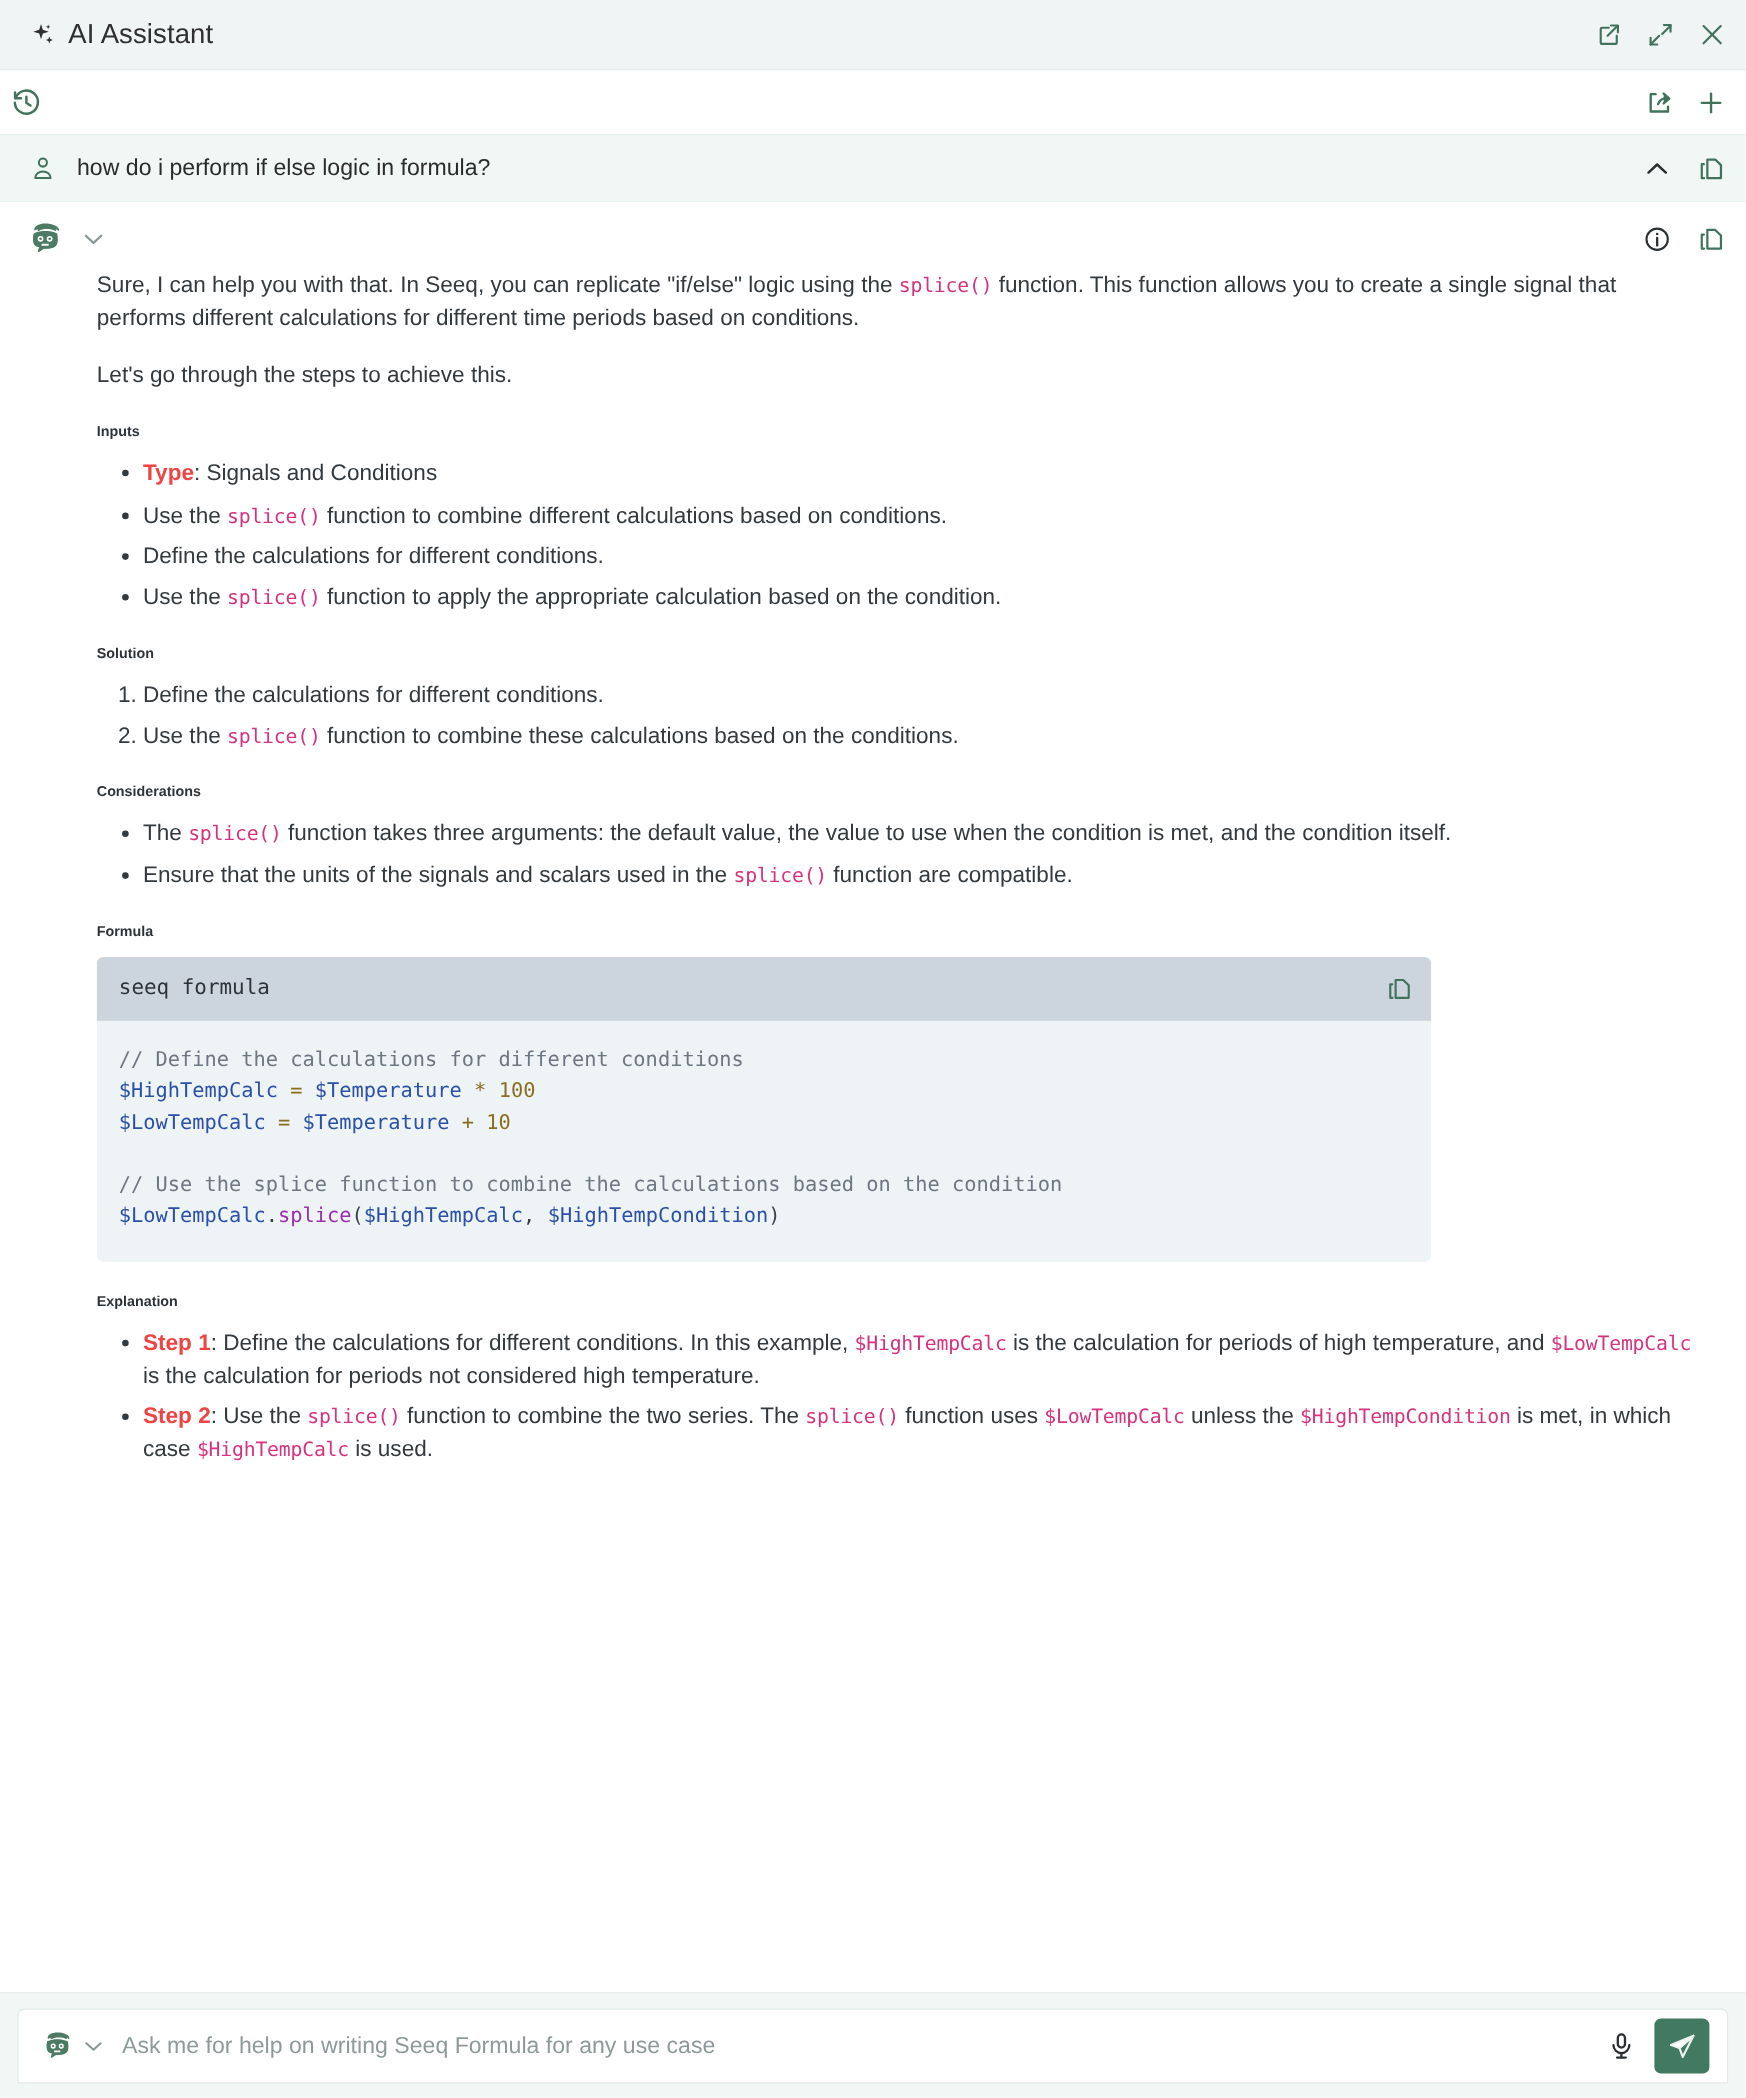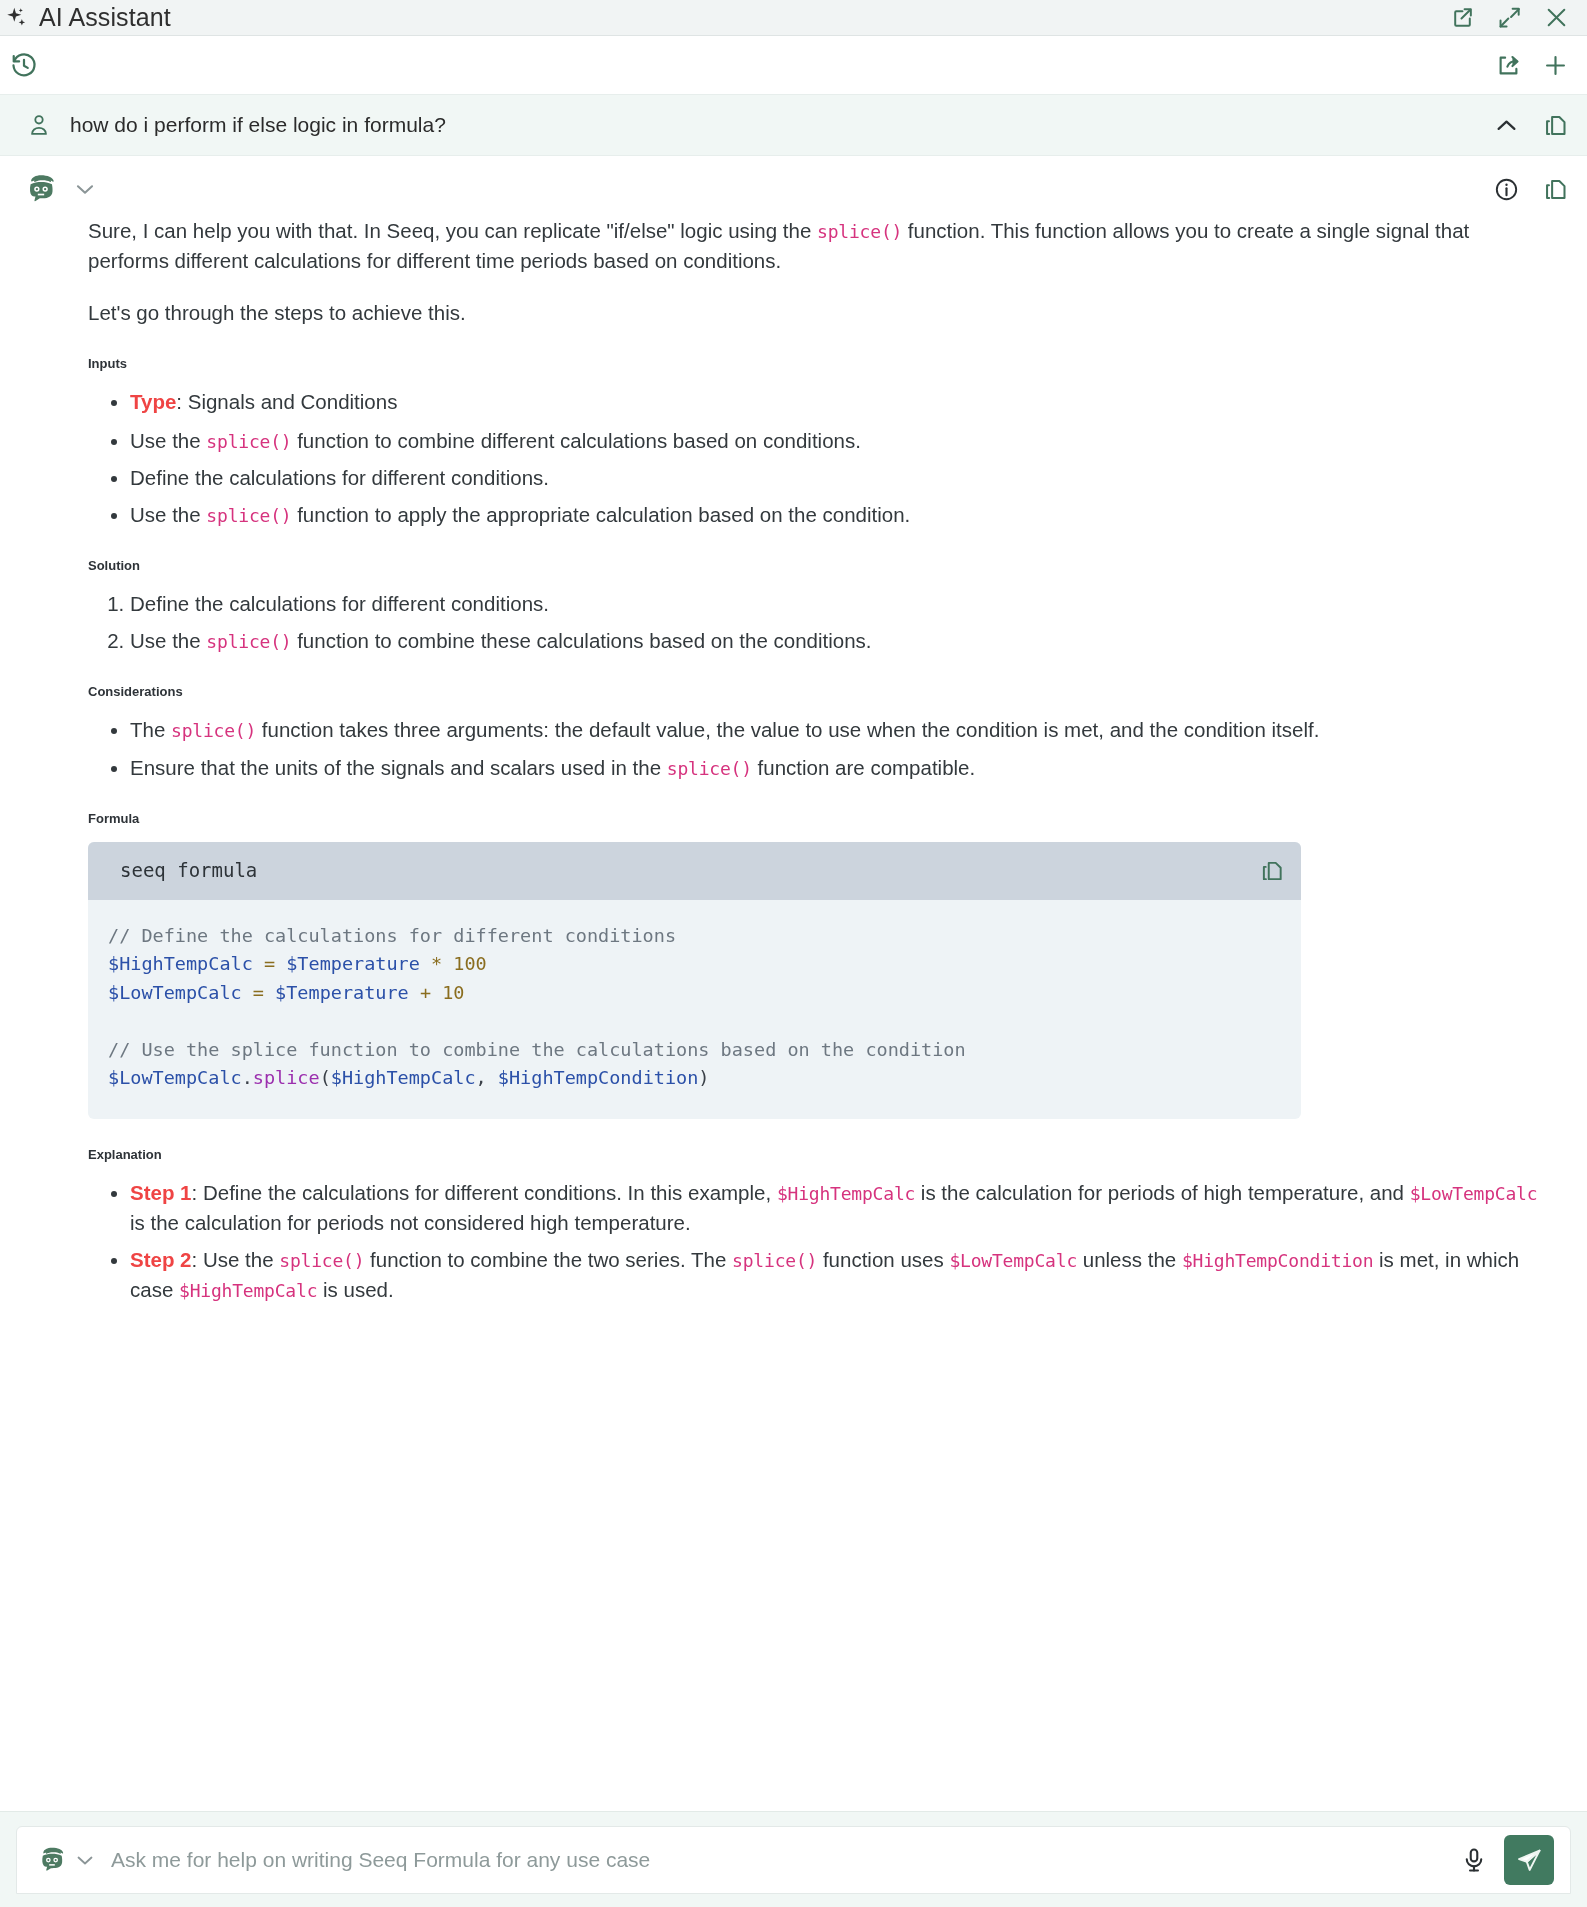--- a/index.html
+++ b/index.html
@@ -13,25 +13,25 @@
   }
   .app {
     width: 1587px; height: 1907px;
     display: flex; flex-direction: column;
     background: #ffffff;
     position: relative;
   }
 
   
   .titlebar {
-    height: 36px;
+    height: 64px;
     background: #f1f4f4;
     border-bottom: 1px solid #dfe4e4;
     display: flex; align-items: center;
-    padding: 0 18px 0 4px;
+    padding: 0 18px 0 27px;
     flex: 0 0 auto;
     gap: 48px;
   }
   .title-left { display: flex; align-items: center; gap: 9px; }
   .title-text {
     font-size: 25px; color: #2f2f2f; letter-spacing: 0.1px;
   }
   .title-actions { margin-left: auto; display: flex; align-items: center; gap: 22px; }
   .icon-btn {
     display: inline-flex; align-items: center; justify-content: center;
@@ -125,21 +125,21 @@
     margin: 12px 0 0 0;
     border-radius: 6px;
     overflow: hidden;
     background: #eef3f6;
     max-width: 1213px;
   }
   .codeblock-head {
     background: #ccd4dd;
     height: 58px;
     display: flex; align-items: center;
-    padding: 0 16px 0 32px;
+    padding: 0 16px 0 20px;
     font-family: "DejaVu Sans Mono", monospace;
     font-size: 19px;
     color: #2d3338;
   }
   .codeblock-head .copy { margin-left: auto; }
   .codeblock-body {
     padding: 22px 28px 26px 20px;
     font-family: "DejaVu Sans Mono", monospace;
     font-size: 18.5px;
     line-height: 1.54;

